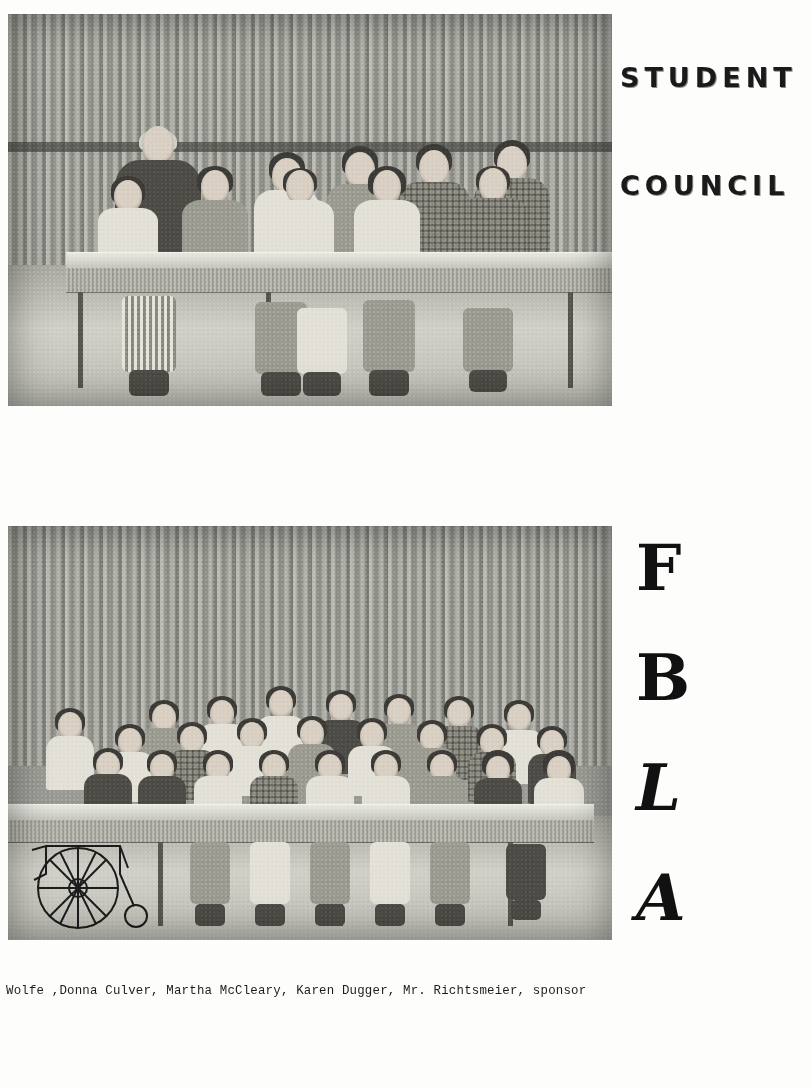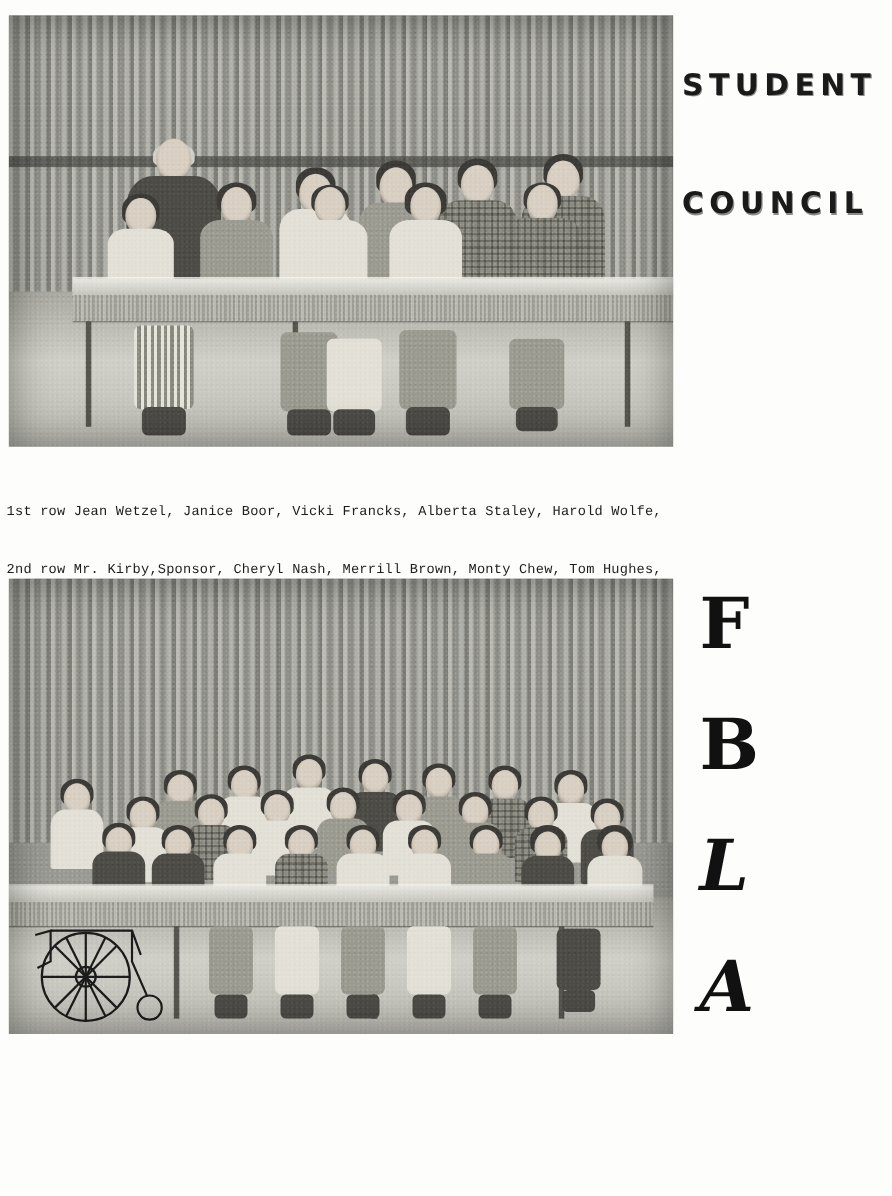--- a/index.html
+++ b/index.html
@@ -293,25 +293,20 @@
     </div>
     <div class="person" style="left:452px;bottom:14px;width:56px;height:96px">
       <div class="body shirt-mid" style="width:50px;height:64px;bottom:20px;border-radius:6px"></div>
       <div class="body shirt-dark" style="width:38px;height:22px;bottom:0;border-radius:6px"></div>
     </div>
 
     <div class="grain"></div>
     <div class="vignette"></div>
   </div>
 
-  <div class="caption caption-1">
-    <div>1st row Jean Wetzel, Janice Boor, Vicki Francks, Alberta Staley, Harold Wolfe,</div>
-    <div>2nd row Mr. Kirby,Sponsor, Cheryl Nash, Merrill Brown, Monty Chew, Tom Hughes,</div>
-    <div class="center">Bob Lamb</div>
-  </div>
 
   <div class="photo photo-2">
     <div class="curtain tall"></div>
     <div class="floor short"></div>
 
     <div class="person" style="left:36px;bottom:150px;width:52px;height:92px">
       <div class="hair" style="width:30px;height:24px;bottom:58px"></div>
       <div class="head" style="width:24px;height:28px;bottom:50px"></div>
       <div class="body shirt-light" style="width:48px;height:54px;bottom:0"></div>
     </div>
@@ -484,20 +479,21 @@
         <path d="M104 16 L104 44 L118 76"></path>
         <path d="M16 20 L30 16 L30 44 L18 50"></path>
       </g>
     </svg>
 
     <div class="grain"></div>
     <div class="vignette"></div>
   </div>
 
   <div class="caption caption-2">
+    <div>Wolfe ,Donna Culver, Martha McCleary, Karen Dugger, Mr. Richtsmeier, sponsor</div>
     
     
     
     
     
   </div>
 
   <div class="heading h-student">STUDENT</div>
   <div class="heading h-council">COUNCIL</div>
 

